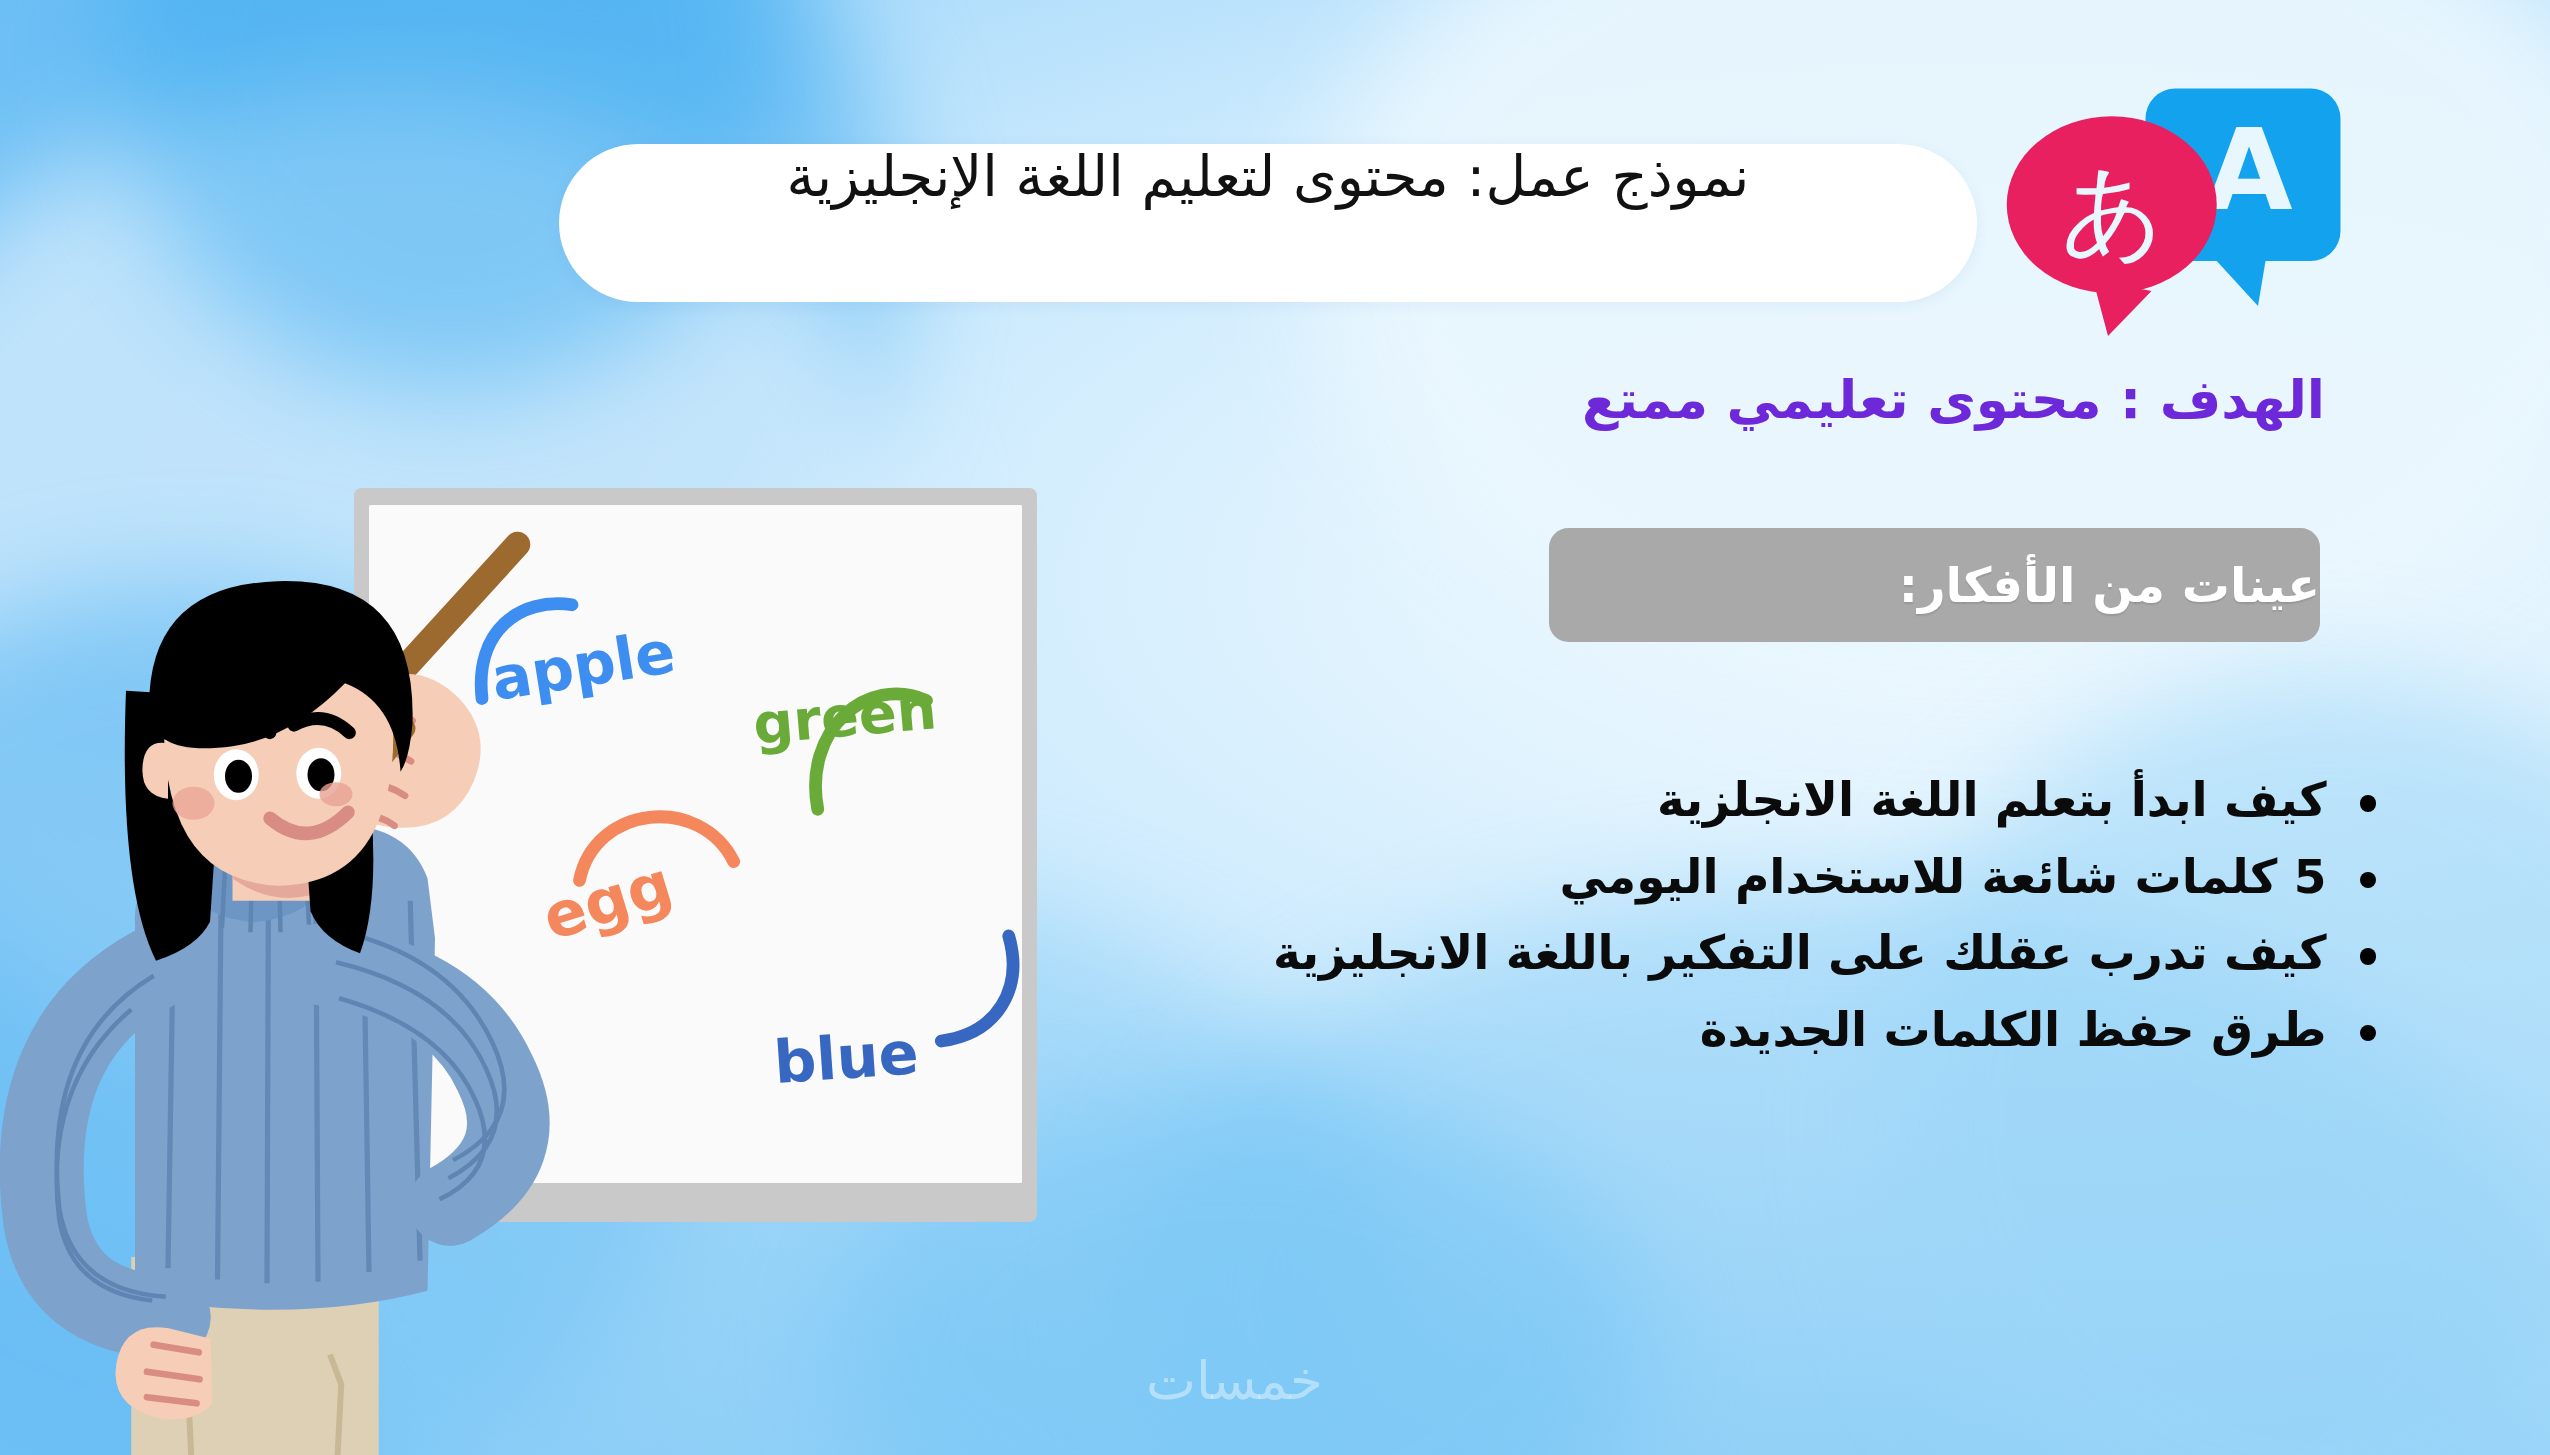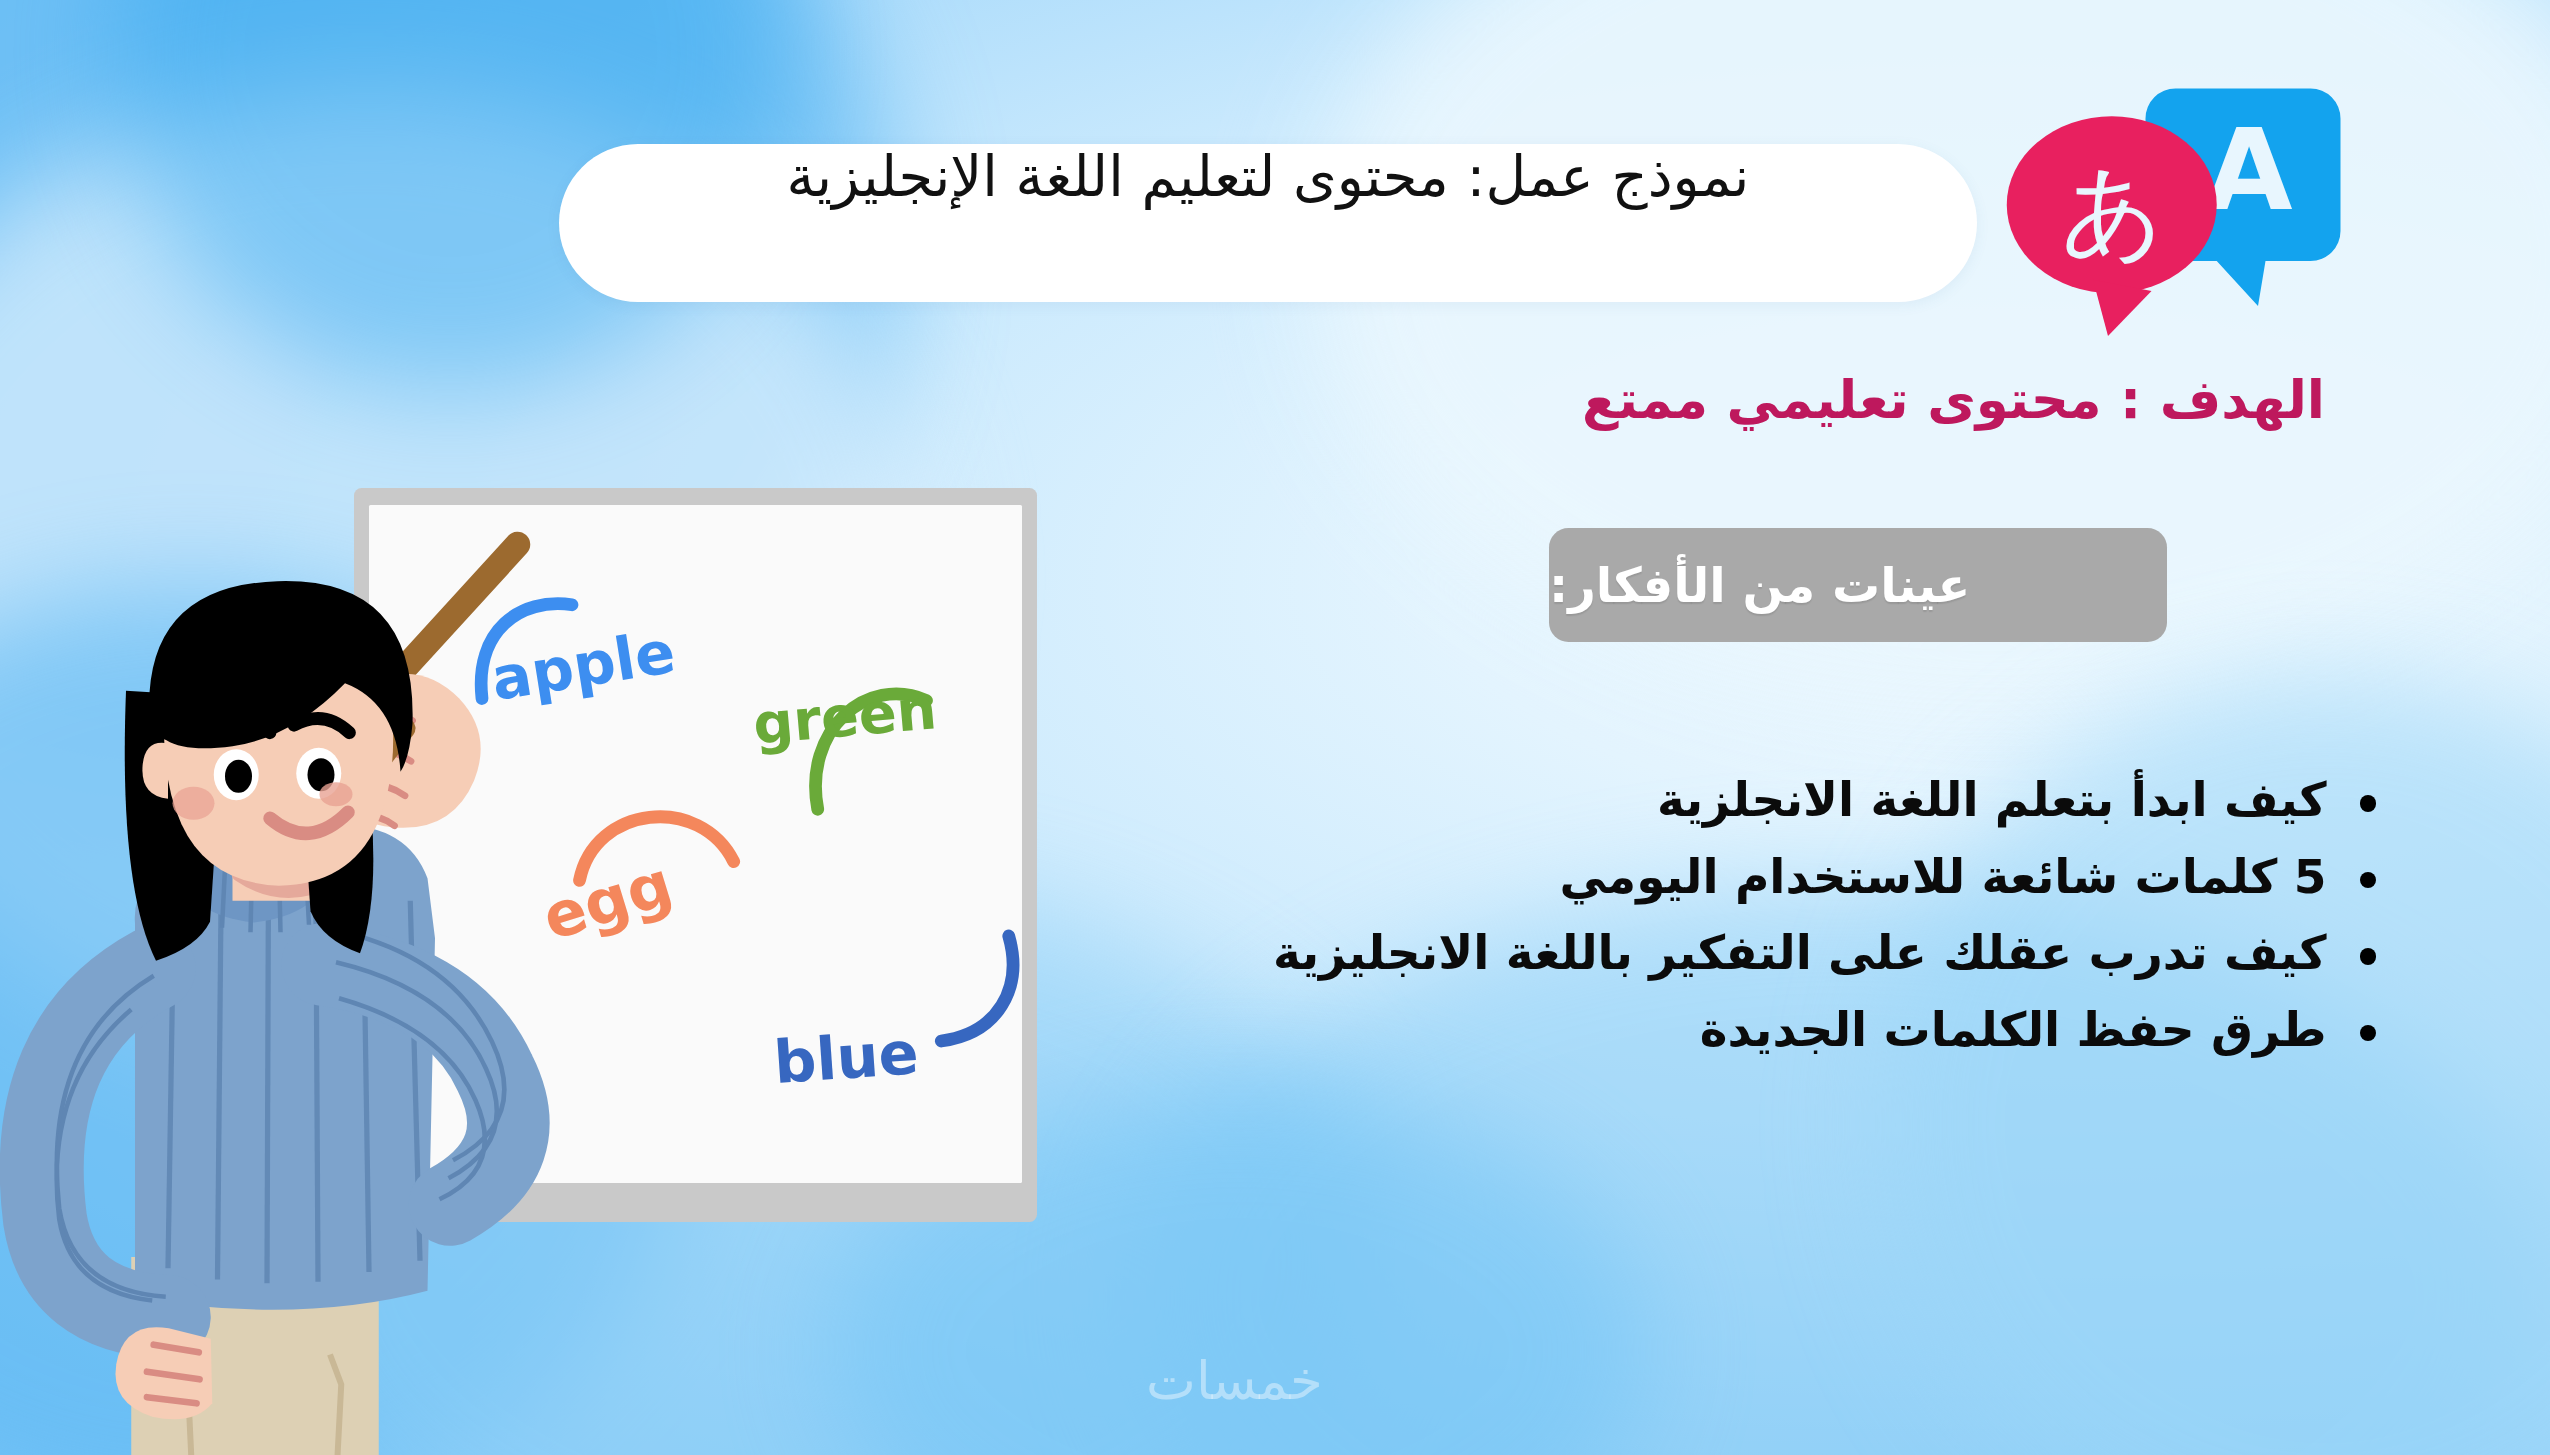--- a/index.html
+++ b/index.html
@@ -40,28 +40,28 @@
     font-weight:400;
   }
 
   
   #logo{position:absolute;left:1988px;top:66px;width:360px;height:300px;}
   #logo svg{width:100%;height:100%;display:block;}
 
   
   #goal{
     position:absolute;right:225px;top:369px;
-    font-size:53px;font-weight:bold;color:#be185d;white-space:nowrap;
+    font-size:53px;font-weight:bold;color:#6d28d9;white-space:nowrap;
   }
 
   
   #ideas-badge{
-    position:absolute;left:1549px;top:528px;width:618px;height:114px;
+    position:absolute;left:1549px;top:528px;width:765px;height:114px;
     background:#a9a9a9;border-radius:19.5px;
-    display:flex;align-items:center;justify-content:flex-end;
+    display:flex;align-items:center;justify-content:flex-start;padding-left:6px;
   }
   #ideas-badge .t{
     font-size:48px;font-weight:bold;color:#fff;
     letter-spacing:1.5px;white-space:nowrap;
     text-shadow:0 1.5px 1.5px rgba(0,0,0,.10);
   }
 
   
   #ideas-list{
     position:absolute;right:174px;top:765px;width:1500px;

